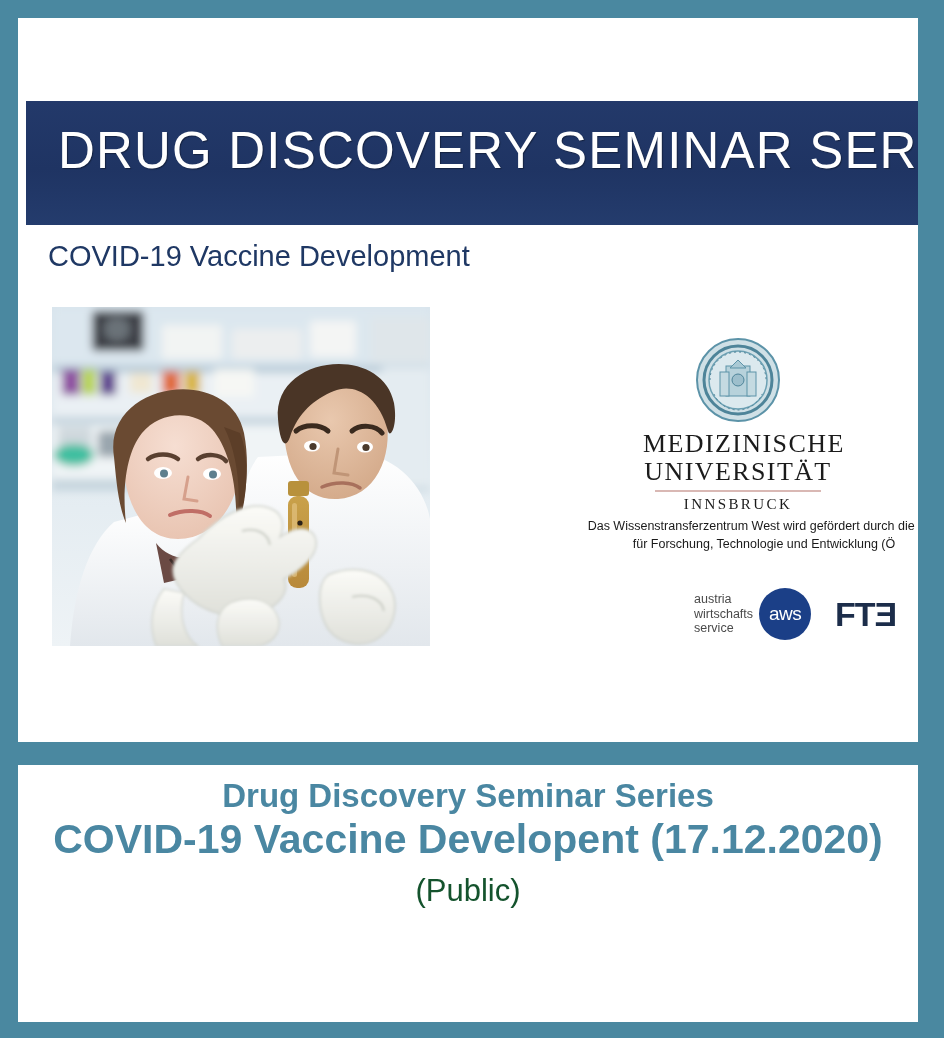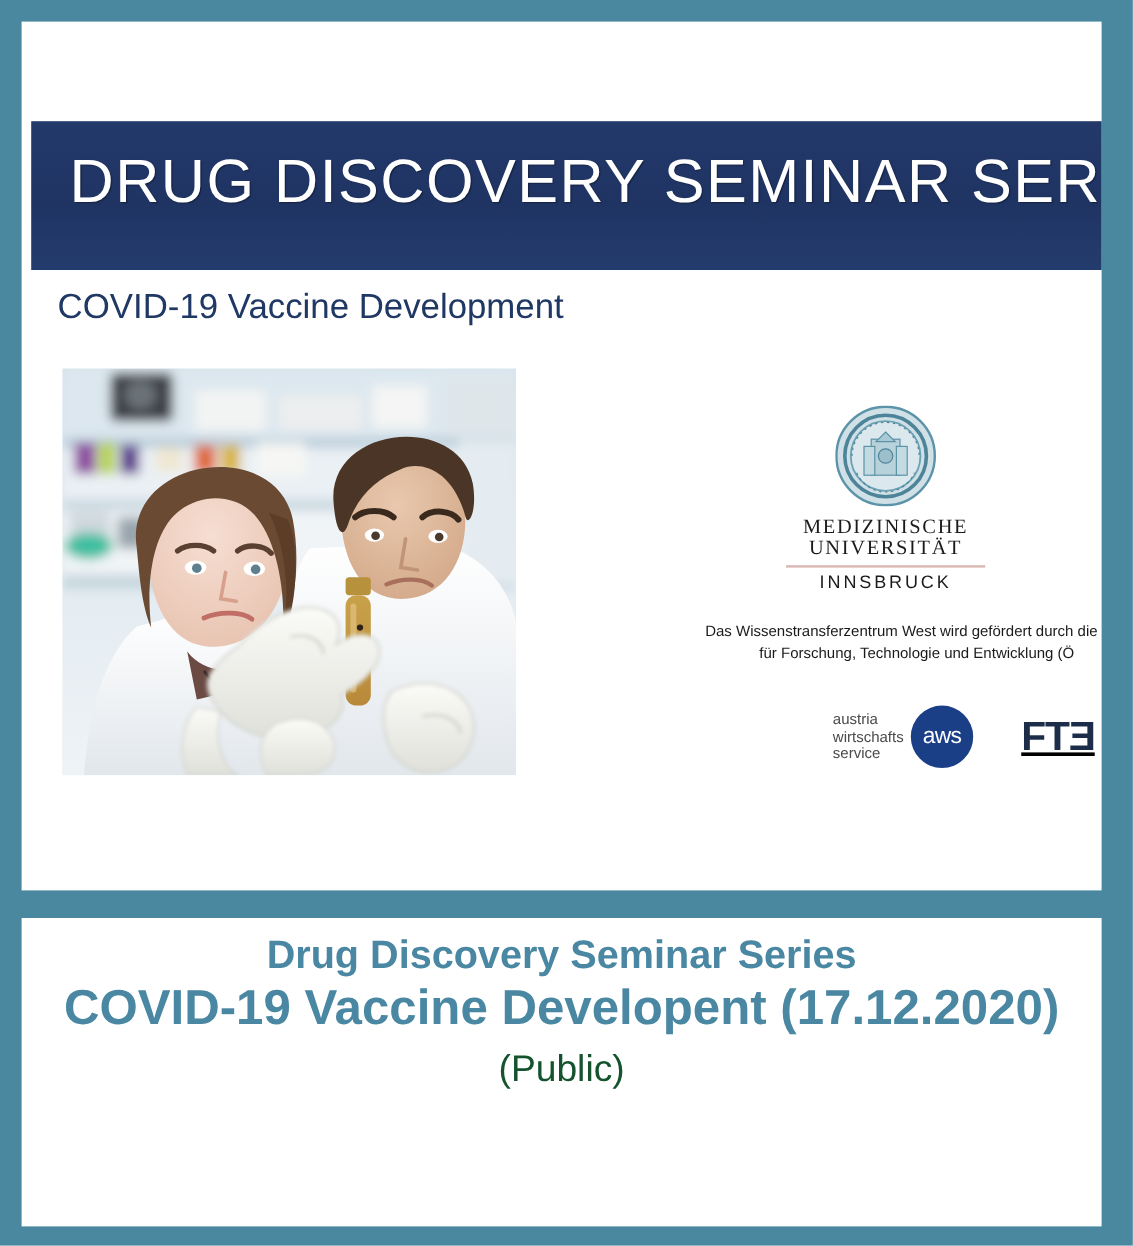--- a/index.html
+++ b/index.html
@@ -70,32 +70,32 @@
     width:190px;
     margin:0 auto;
     text-align:center;
   }
   #mui-seal{
     width:84px;height:84px;margin:0 auto 8px auto;
   }
   #mui-seal svg{display:block;}
   .mui-line1,.mui-line2{
     font-family:"Liberation Serif", serif;
-    font-size:17px;
+    font-size:26px;
     letter-spacing:1.4px;
     color:#1b1b1b;
     line-height:1.08;
     white-space:nowrap;
   }
   #mui-rule{
     height:2px;background:#d9b8b4;
     margin:4px 12px 4px 12px;
   }
   .mui-line3{
-    font-family:Liberation Sans, sans-serif;
+    font-family:Liberation Serif, serif;
     font-size:15px;
     letter-spacing:2.4px;
     color:#1b1b1b;
   }
 
   #funding-note{
     position:absolute;
     left:544px; top:499px;
     width:404px;
     font-size:12.5px;
@@ -116,21 +116,21 @@
     font-size:12.5px;line-height:1.18;color:#4a4a4a;
     margin-right:6px;
   }
   #aws-badge{
     width:52px;height:52px;border-radius:50%;
     background:#1b3f87;color:#fff;
     display:flex;align-items:center;justify-content:center;
     font-size:19px;font-weight:normal;letter-spacing:-.5px;
   }
   
-  #fte-logo{display:flex;align-items:center;margin-left:40px;text-decoration:underline;}
+  #fte-logo{display:flex;align-items:center;margin-left:24px;}
   #fte-mark{
     font-size:34px;font-weight:bold;color:#1c2d4a;
     letter-spacing:-1px;line-height:1;
   }
 
   
   #caption-card{
     position:absolute;
     left:18px; top:765px;
     width:900px; height:257px;

